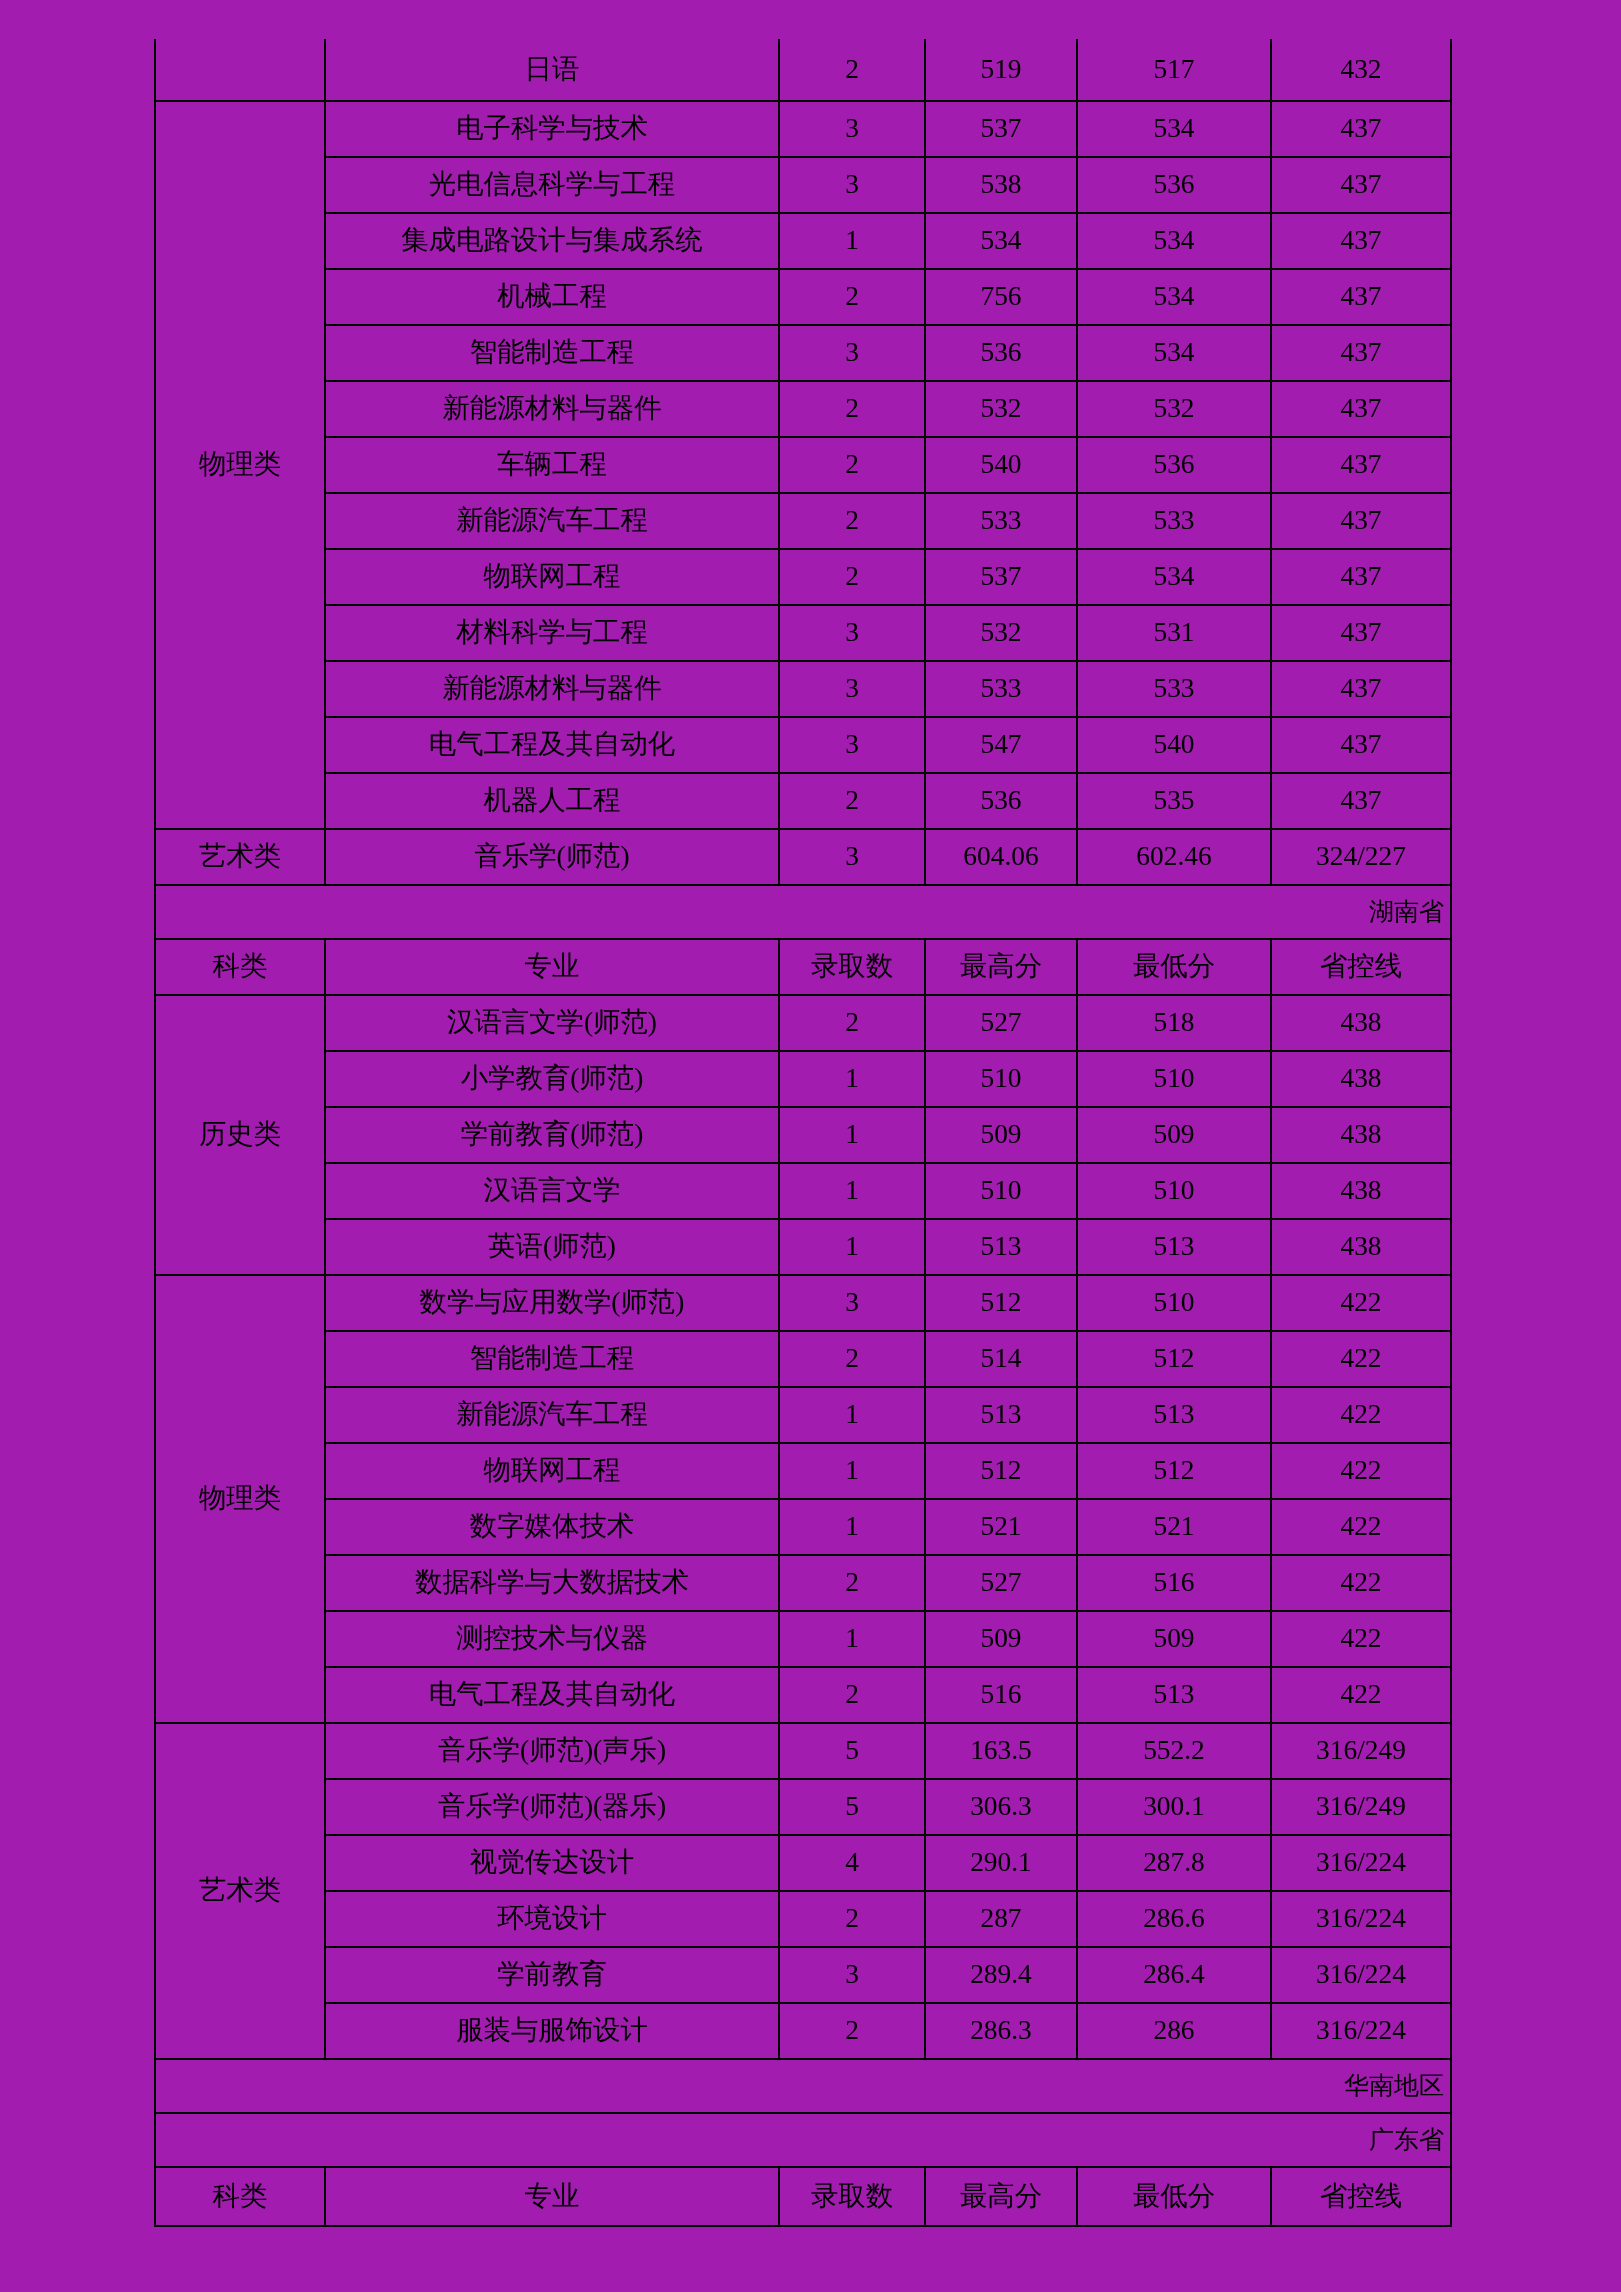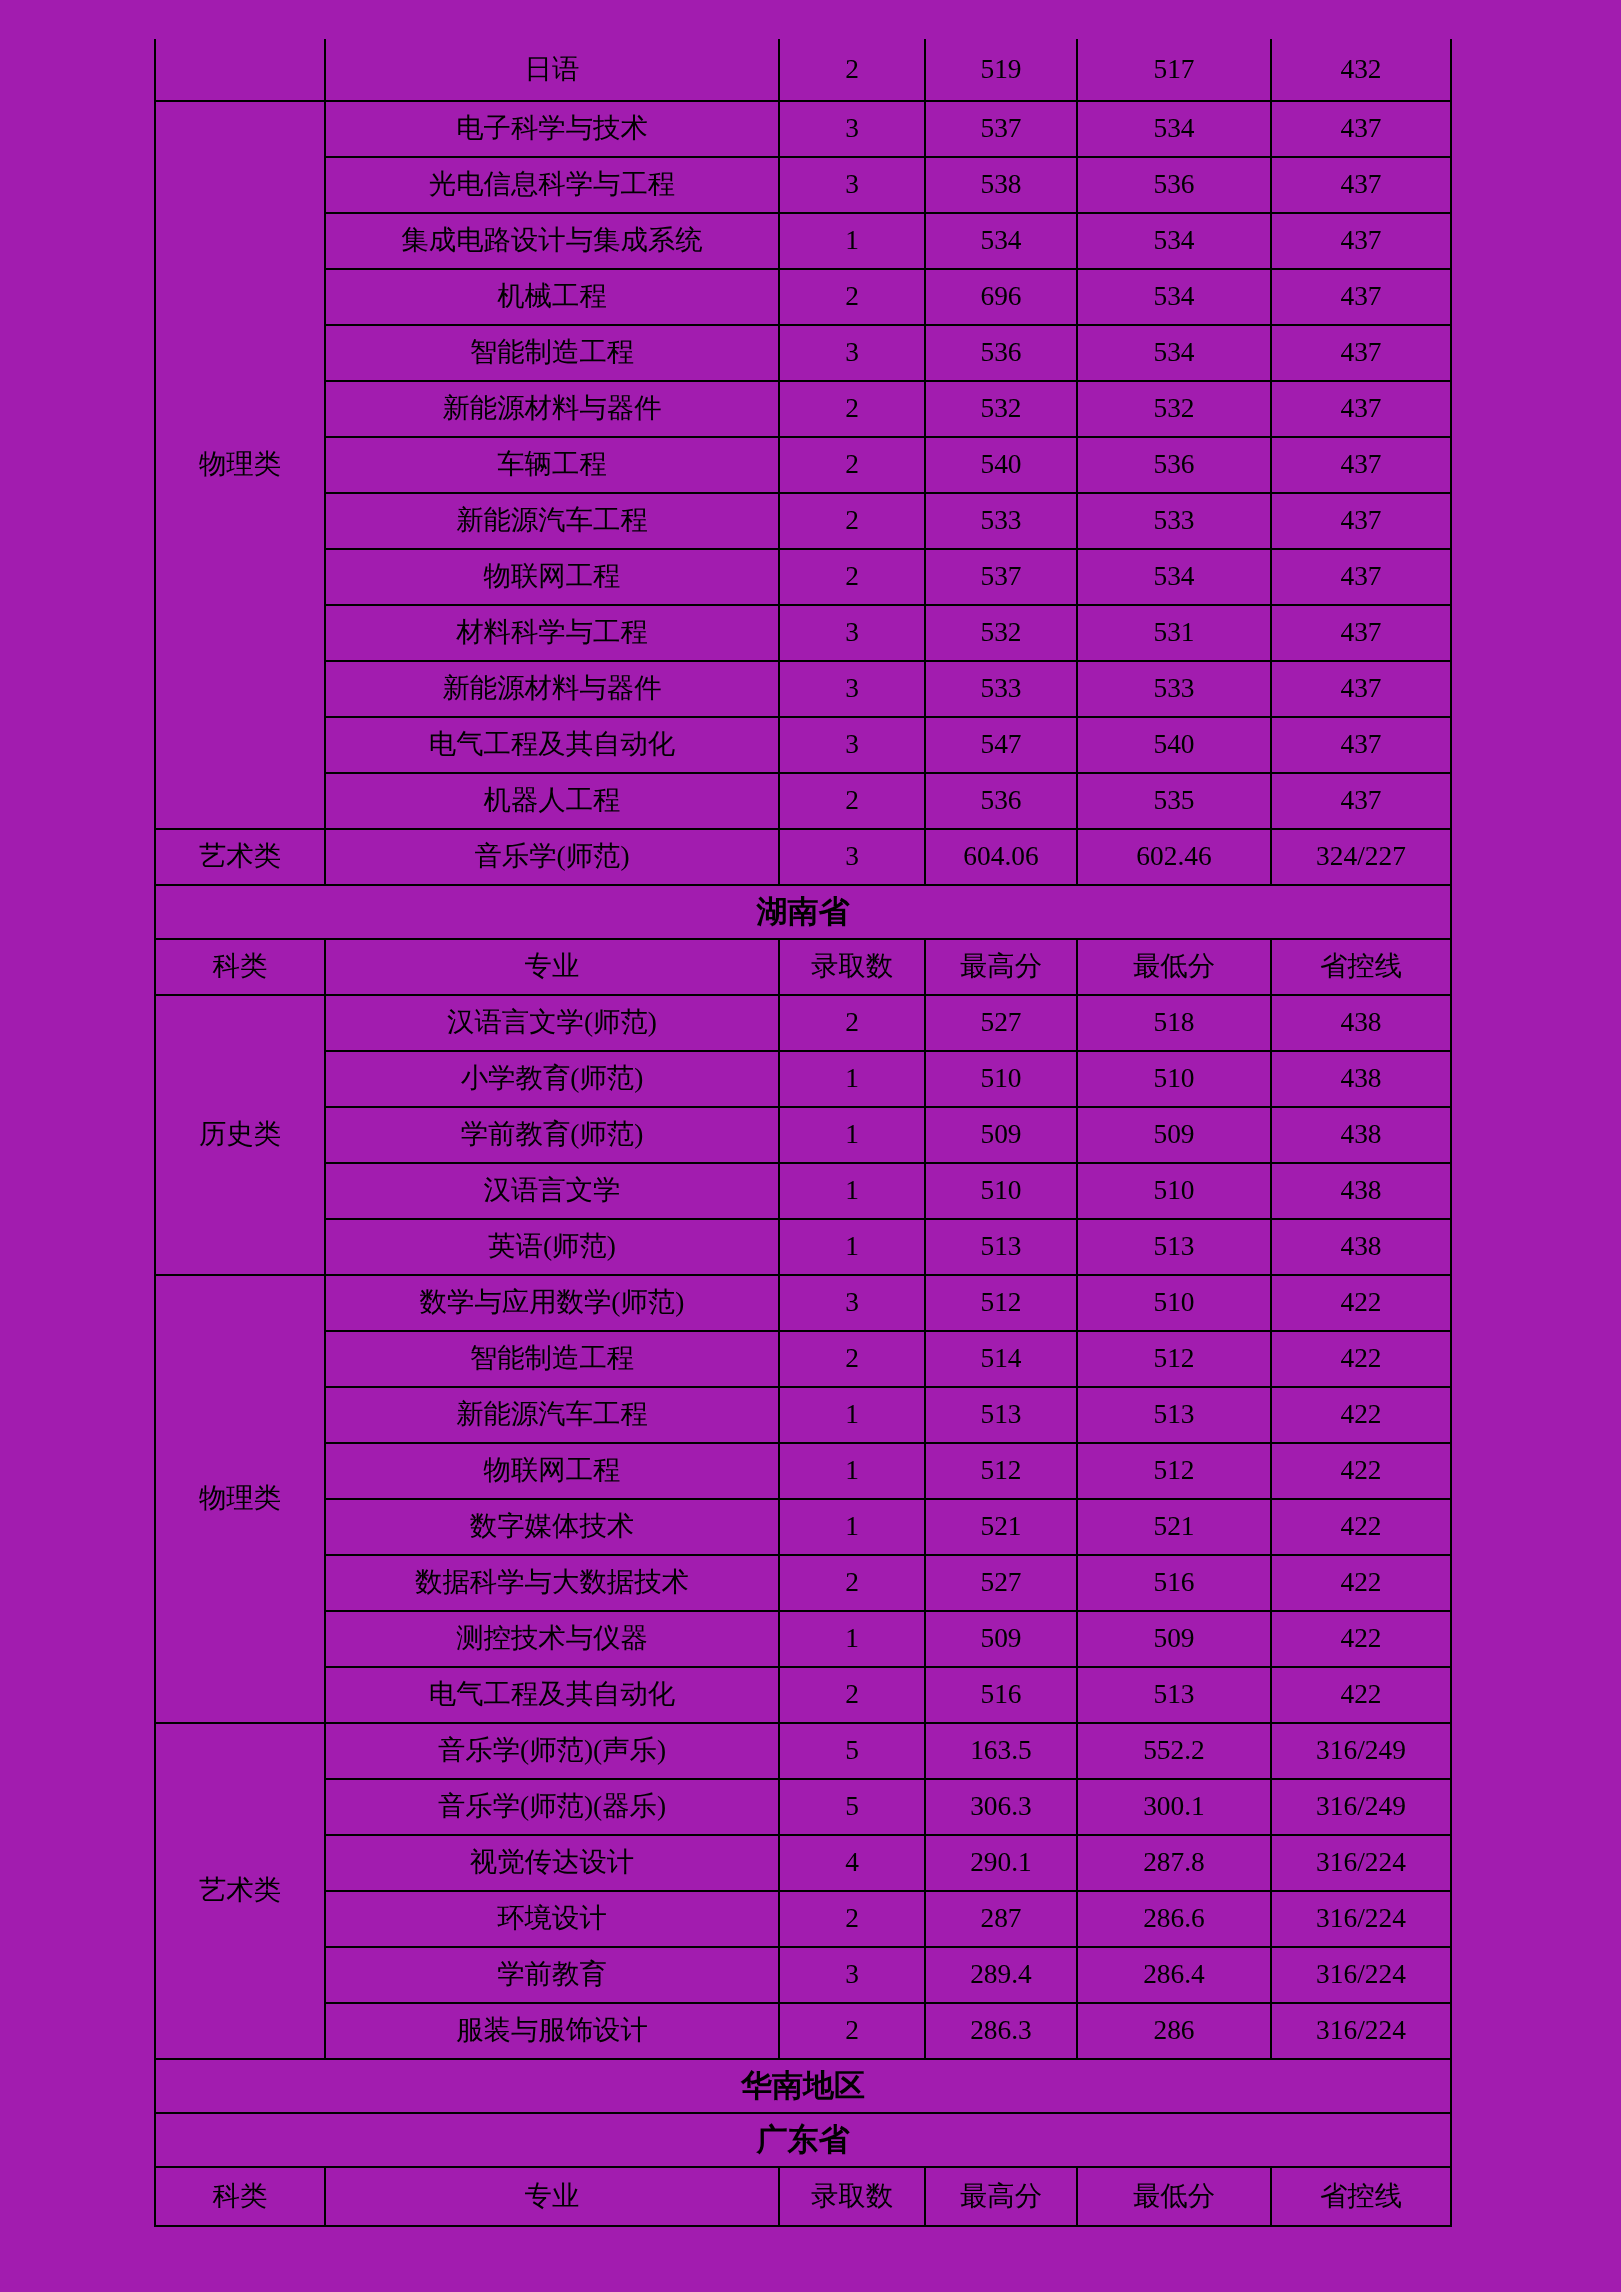--- a/index.html
+++ b/index.html
@@ -44,22 +44,23 @@
   }
   tr.r{height:56px;}
   tr.first{height:62px;}
   tr.first td{border-top:none;}
   td.sec-end{border-bottom-width:2.9px;}
   td.cat{border-bottom-width:2.9px;}
   tr.band{height:54px;}
   tr.band td{
     border-top-width:2.9px;
     border-bottom-width:2.9px;
-    font-weight:bold;
-    font-size:31px;
+    font-weight:normal;
+    font-size:25px;
+    text-align:right;
   }
   tr.cols{height:56px;padding-left:37px;}
   tr.cols td{
     border-top-width:2.9px;
     border-bottom-width:2.9px;
   }
   tr.cols-last{height:59px;}
 </style>
 </head>
 <body>
@@ -101,21 +102,21 @@
         <tr class="r">
           <td>集成电路设计与集成系统</td>
           <td>1</td>
           <td>534</td>
           <td>534</td>
           <td>437</td>
         </tr>
         <tr class="r">
           <td>机械工程</td>
           <td>2</td>
-          <td>696</td>
+          <td>756</td>
           <td>534</td>
           <td>437</td>
         </tr>
         <tr class="r">
           <td>智能制造工程</td>
           <td>3</td>
           <td>536</td>
           <td>534</td>
           <td>437</td>
         </tr>

